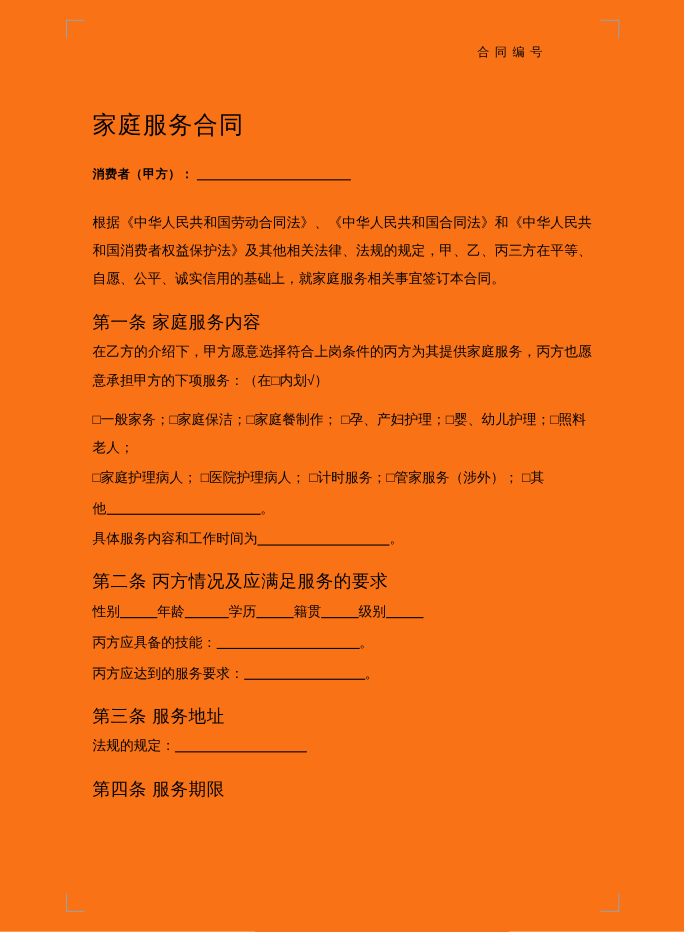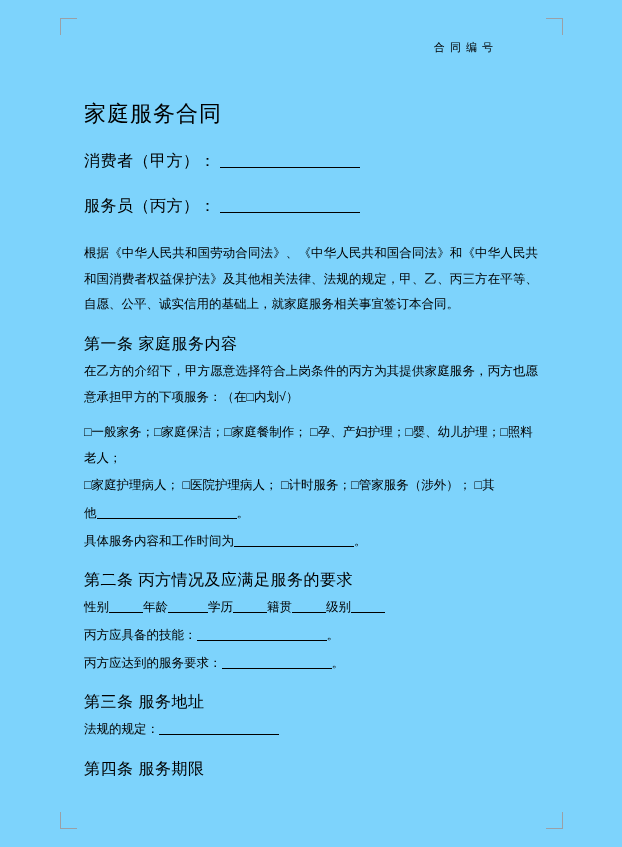--- a/index.html
+++ b/index.html
@@ -14,21 +14,21 @@
     color: #000000;
     position: relative;
     overflow: hidden;
   }
 
   .page {
     position: absolute;
     left: 0; top: 0;
     width: 622px;
     height: 847px;
-    background: #7dd3fc;
+    background: #f97316;
   }
 
   
   .crop {
     position: absolute;
     border-color: #9aa0a6;
     border-style: solid;
     border-width: 0;
     width: 16px;
     height: 16px;
@@ -57,23 +57,24 @@
   .title {
     text-align: left;
     font-size: 22px;
     margin-top: 44px;
     margin-bottom: 22px;
     letter-spacing: 1px;
     color: #000;
   }
 
   .party-line {
-    font-size: 16px;
+    font-size: 11px;
     margin: 0 0 24px 0;
     white-space: nowrap;
+    font-weight: bold;
   }
   .party-line .lbl { letter-spacing: 0.5px; }
   .blank {
     display: inline-block;
     border-bottom: 1px solid #000;
     vertical-align: -2px;
   }
   .b140 { width: 140px; }
   .b130 { width: 130px; }
   .b120 { width: 120px; }
@@ -115,24 +116,20 @@
     <div class="doc-number">合 同 编 号</div>
 
     <div class="title">家庭服务合同</div>
 
     <div class="party-line">
       <span class="lbl">消费者（甲方）：</span>
       <span class="blank b140"></span>
     </div>
 
 
-    <div class="party-line">
-      <span class="lbl">服务员（丙方）：</span>
-      <span class="blank b140"></span>
-    </div>
 
     <p class="para spaced">根据《中华人民共和国劳动合同法》、《中华人民共和国合同法》和《中华人民共和国消费者权益保护法》及其他相关法律、法规的规定，甲、乙、丙三方在平等、自愿、公平、诚实信用的基础上，就家庭服务相关事宜签订本合同。</p>
 
     <div class="section-head">第一条  家庭服务内容</div>
     <p class="para">在乙方的介绍下，甲方愿意选择符合上岗条件的丙方为其提供家庭服务，丙方也愿意承担甲方的下项服务：（在□内划√）</p>
 
     <p class="tight">□一般家务；□家庭保洁；□家庭餐制作；  □孕、产妇护理；□婴、幼儿护理；□照料老人；</p>
     <p class="tight">□家庭护理病人；  □医院护理病人；  □计时服务；□管家服务（涉外）；  □其</p>
 
     <p class="tight">

